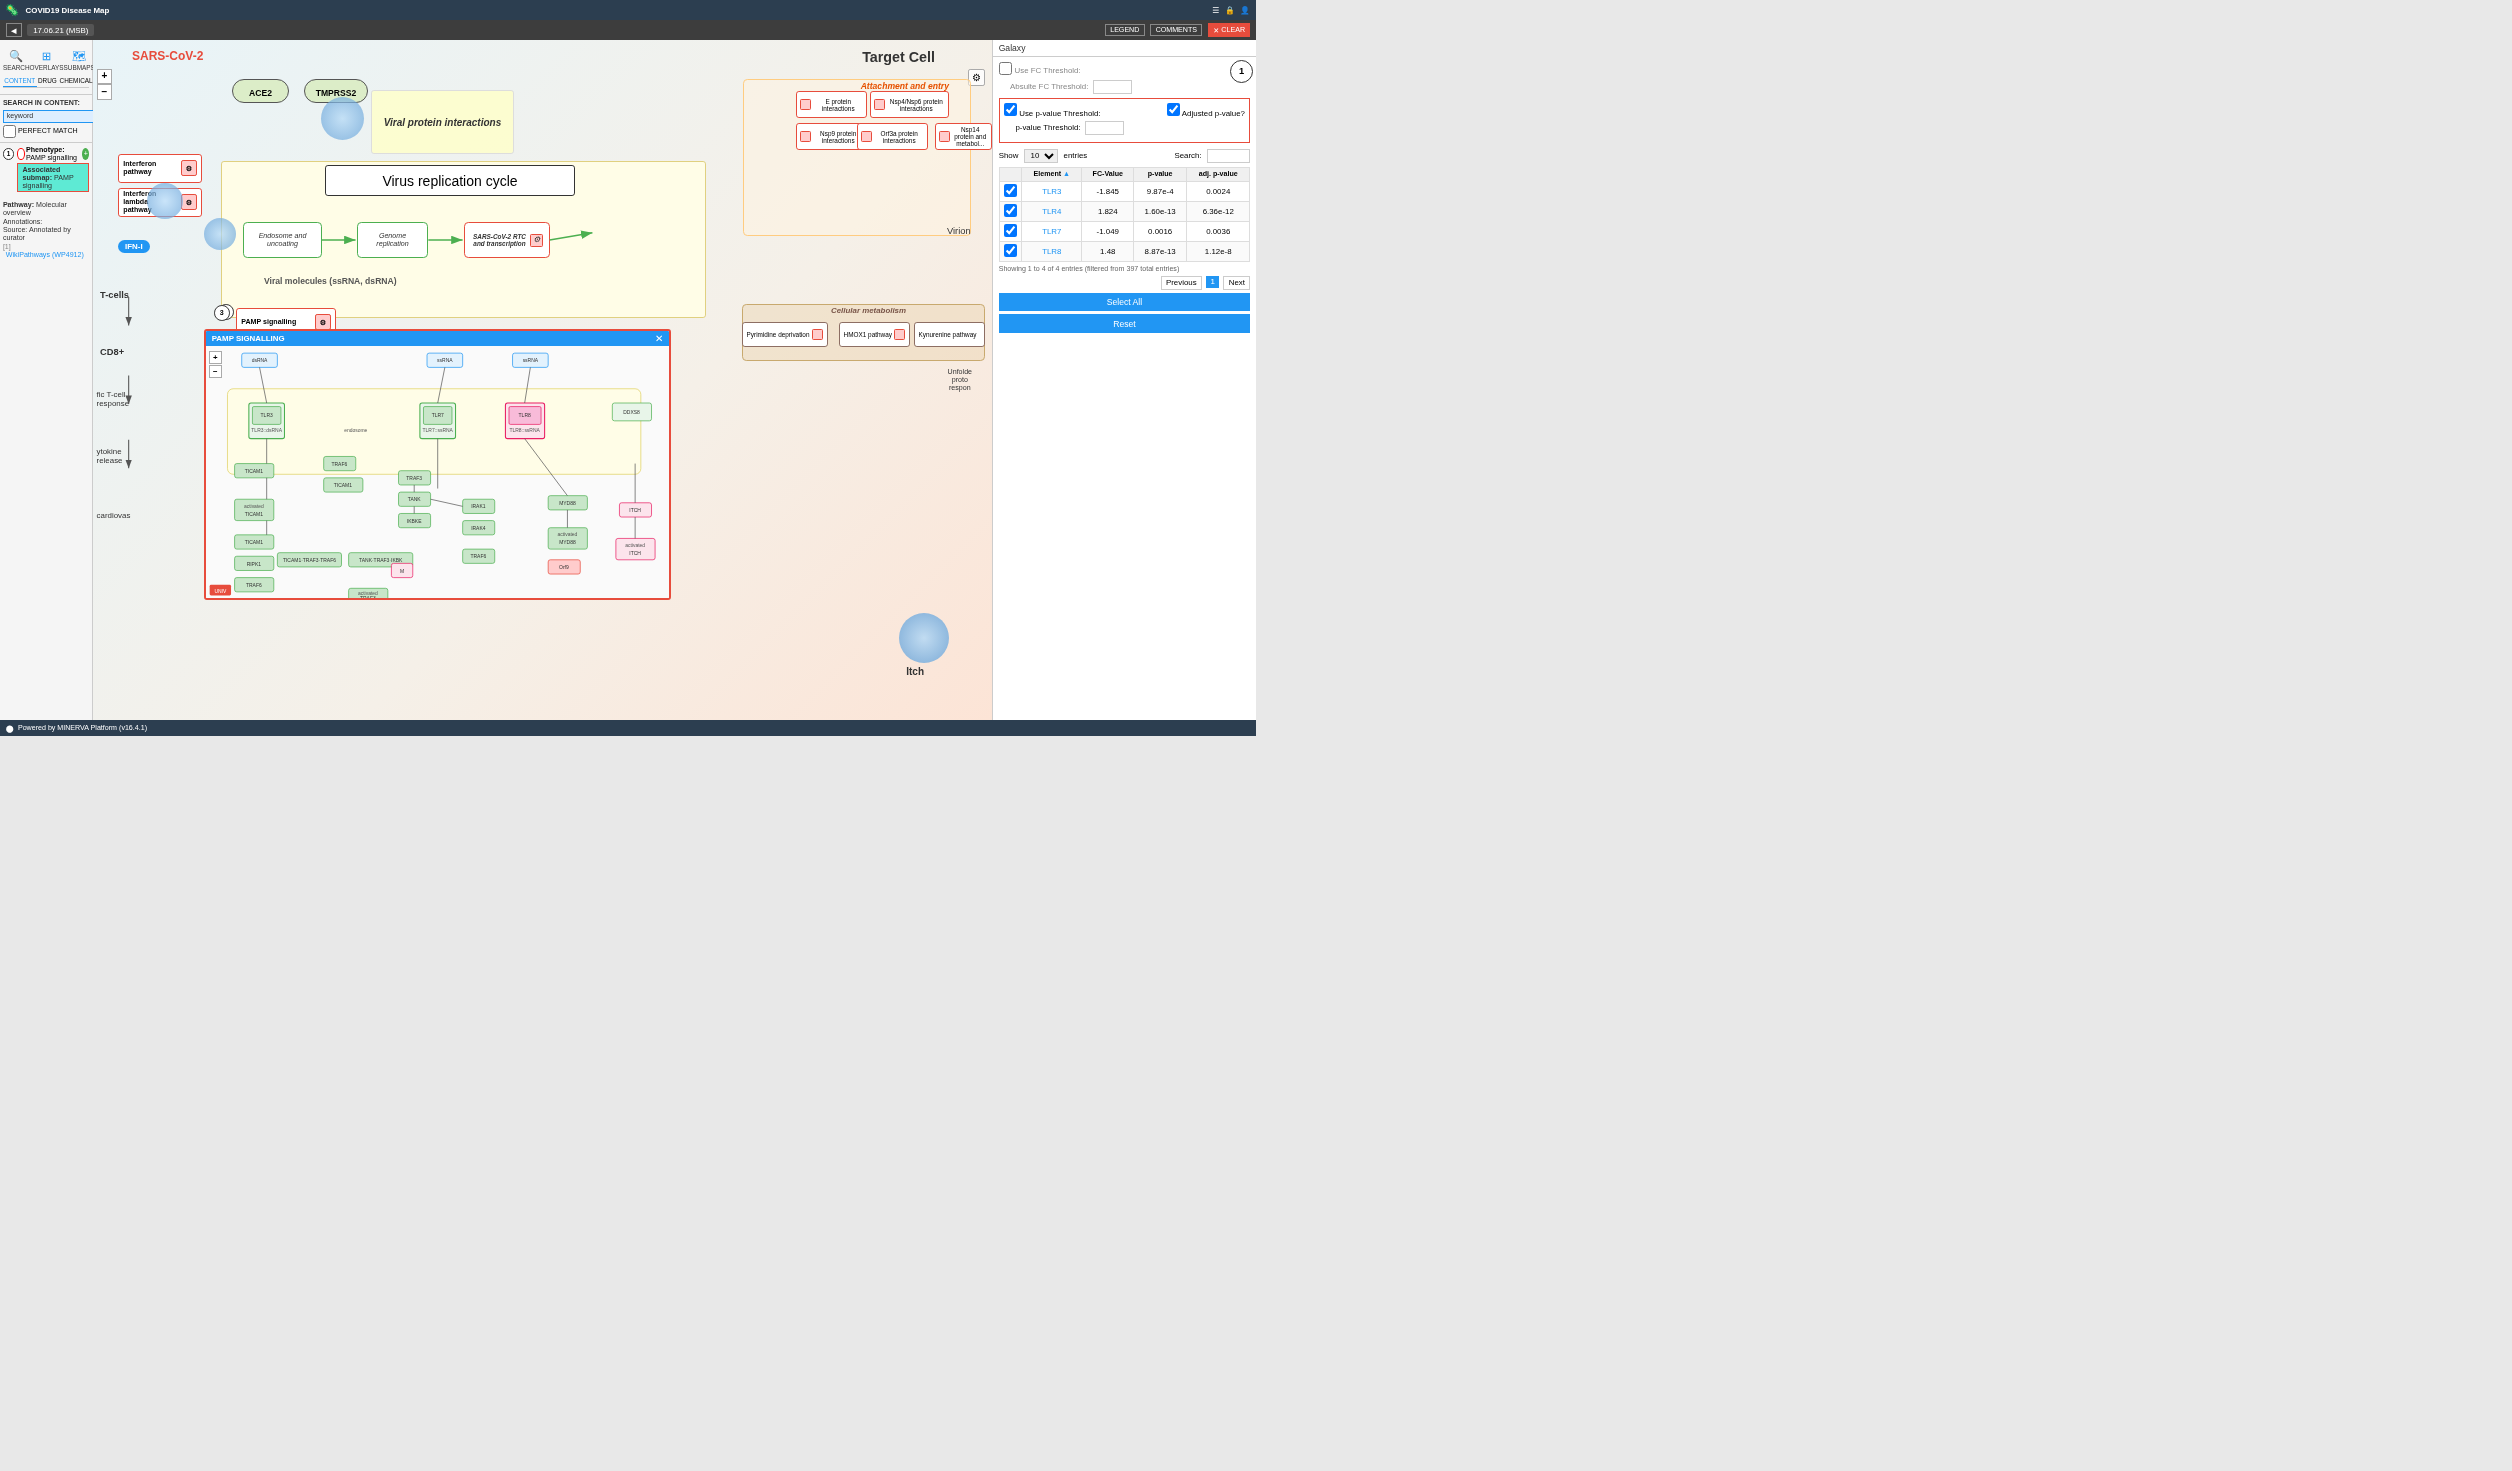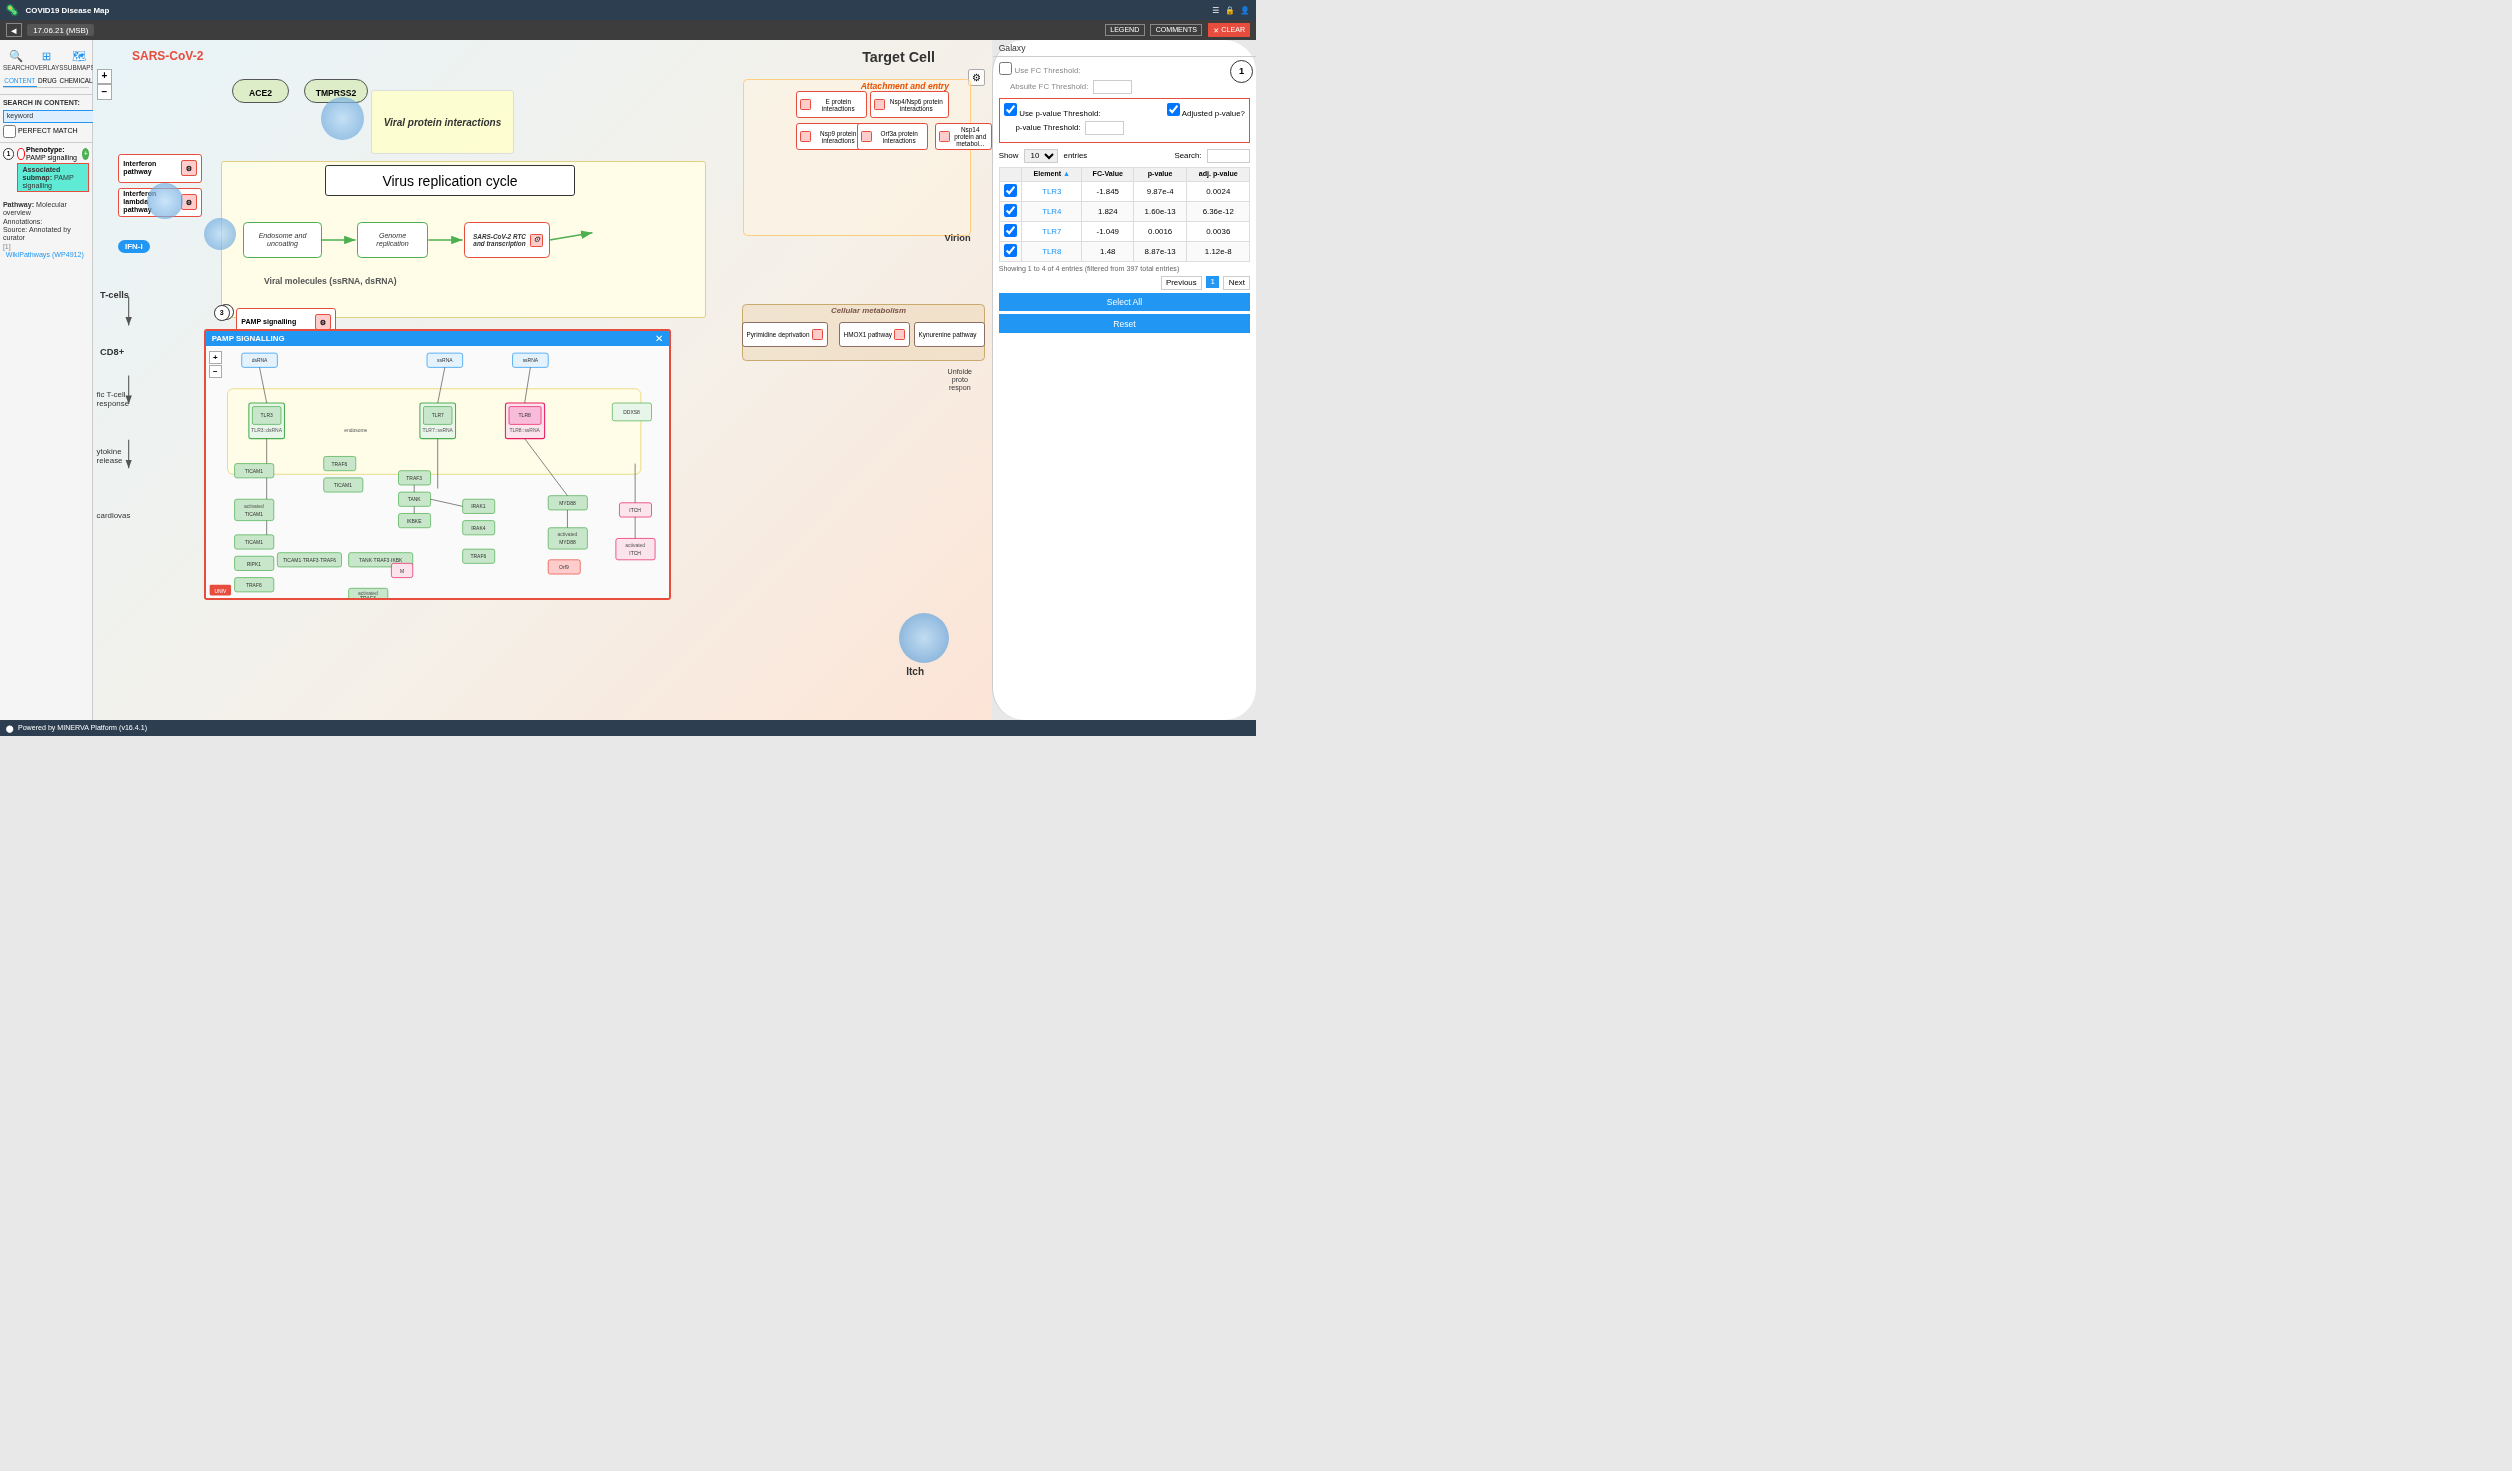--- a/index.html
+++ b/index.html
@@ -142,21 +142,20 @@
       background: #f9f9f9;
     }
     
     
     #right-panel {
       width: 264px;
       background: white;
       border-left: 0.7px solid #ccc;
       display: flex;
       flex-direction: column;
-      border-radius: 32px;
     }
     #right-panel .panel-header {
       padding: 2.9px 5.7px;
       font-size: 8.6px;
       border-bottom: 0.7px solid #ccc;
       color: #333;
     }
     #right-panel .panel-body { padding: 5.7px; flex: 1; overflow: auto; }
     
     
@@ -561,21 +560,21 @@
 
       <div class="process-box" style="position:absolute;top:182px;left:264px;width:71px;height:36px;border:1.4px solid #4caf50;border-radius:4.3px;background:white;display:flex;align-items:center;justify-content:center;text-align:center;font-style:italic;">
         <span style="font-size:7.1px;">Genome replication</span>
       </div>
 
       <div class="process-box" style="position:absolute;top:182px;left:371px;width:86px;height:36px;border:1.4px solid #e74c3c;background:white;border-radius:4.3px;display:flex;align-items:center;justify-content:center;text-align:center;">
         <span style="font-size:6.4px;font-weight:bold;">SARS-CoV-2 RTC and transcription</span>
         <div style="width:13px;height:13px;background:#ffcccc;border:0.7px solid #e74c3c;border-radius:1.4px;margin-left:2.1px;flex-shrink:0;">⚙</div>
       </div>
 
-      <div style="position:absolute;top:193px;right:21.4px;font-size:9.3px;font-weight:bold;color:#333;">Virion</div>
+      <div style="position:absolute;top:186px;right:21.4px;font-size:9.3px;font-weight:normal;color:#333;">Virion</div>
 
       <div style="position:absolute;top:236px;left:171px;font-size:8.6px;color:#555;font-weight:bold;">Viral  molecules (ssRNA, dsRNA)</div>
 
       <div class="pathway-box" style="position:absolute;top:268px;left:143px;width:100px;height:28.5px;border-color:#e74c3c;">
         <span style="font-size:7.1px;font-weight:bold;flex:1;">PAMP signalling</span>
         <div class="picon" style="background:#ffcccc;">⚙</div>
       </div>
 
       <div class="step-circle" style="position:absolute;top:264px;left:125px;width:15.7px;height:15.7px;border-radius:50%;background:white;border:1.4px solid #333;display:flex;align-items:center;justify-content:center;font-size:7.1px;font-weight:bold;">2</div>
 

